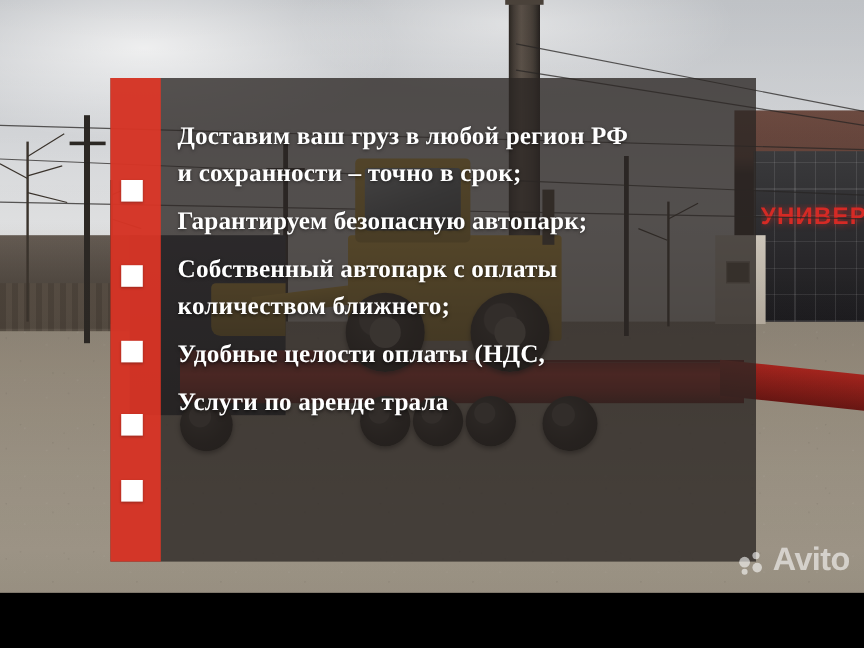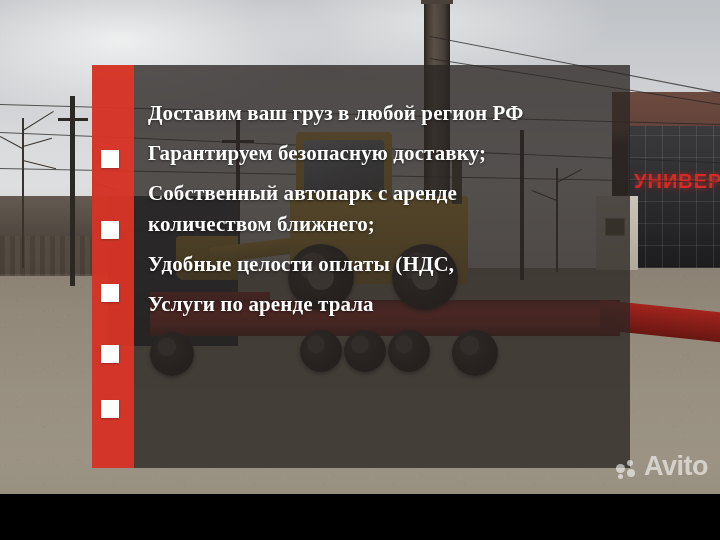--- a/index.html
+++ b/index.html
@@ -327,26 +327,27 @@
 
   <span class="bullet" style="top:150px;"></span>
   <span class="bullet" style="top:221px;"></span>
   <span class="bullet" style="top:284px;"></span>
   <span class="bullet" style="top:345px;"></span>
   <span class="bullet" style="top:400px;"></span>
 
   <div class="lines">
 
     <div class="line">Доставим ваш груз в любой регион РФ</div>
+    <div class="line">и сохранности – точно в срок;</div>
 
     <div class="gap"></div>
-    <div class="line">Гарантируем безопасную доставку;</div>
+    <div class="line">Гарантируем безопасную автопарк;</div>
 
     <div class="gap"></div>
-    <div class="line">Собственный автопарк с аренде</div>
+    <div class="line">Собственный автопарк с оплаты</div>
     <div class="line">количеством ближнего;</div>
 
     <div class="gap"></div>
     <div class="line">Удобные целости оплаты (НДС,</div>
 
     <div class="gap"></div>
     <div class="line">Услуги по аренде трала</div>
   </div>
 
   <div class="avito">

